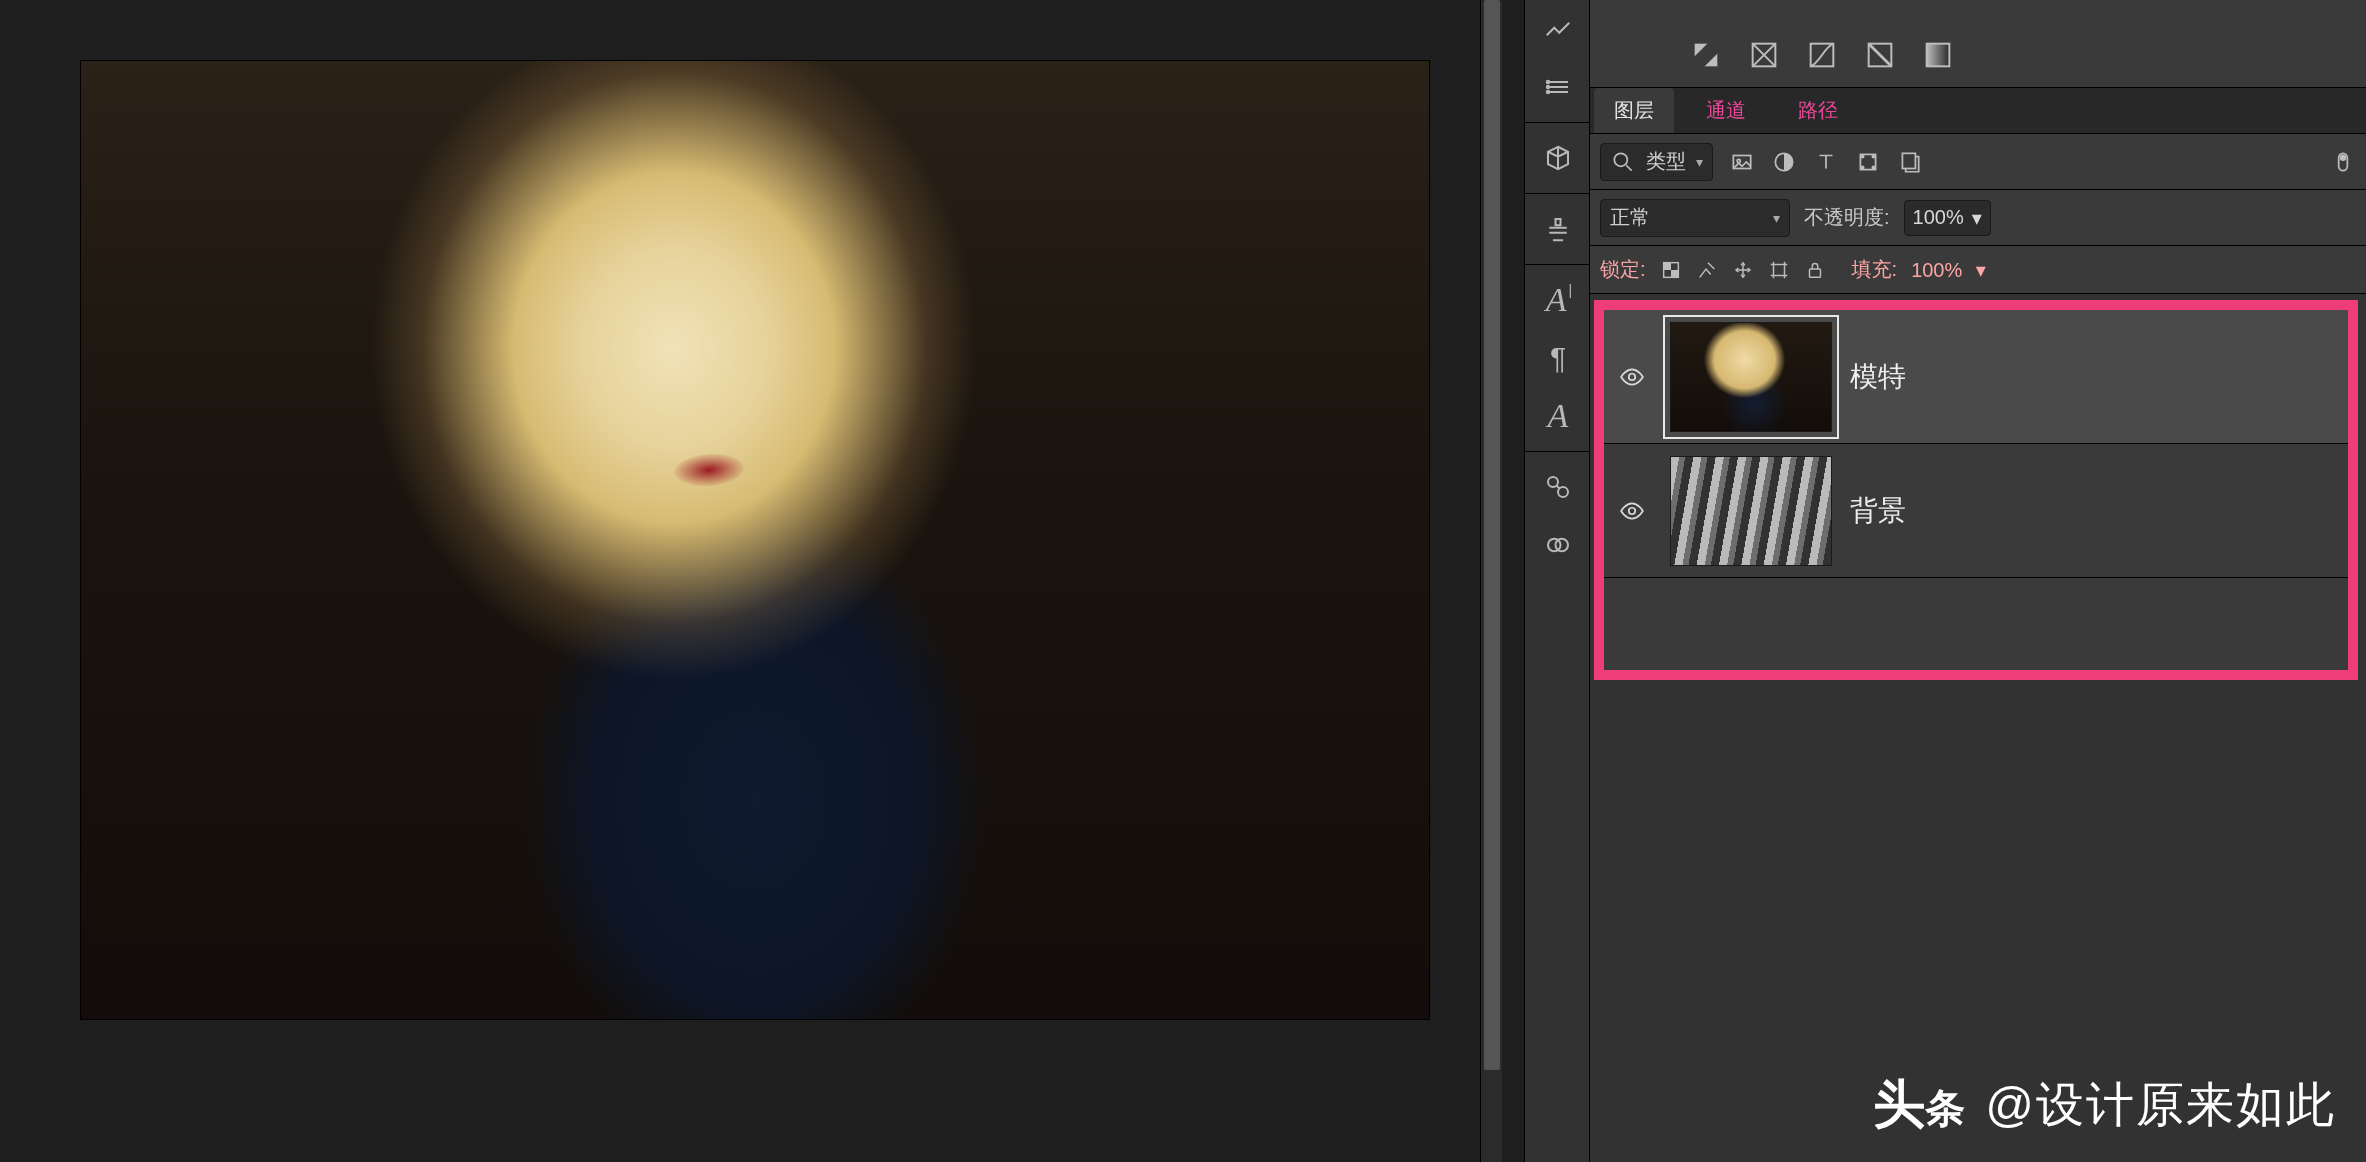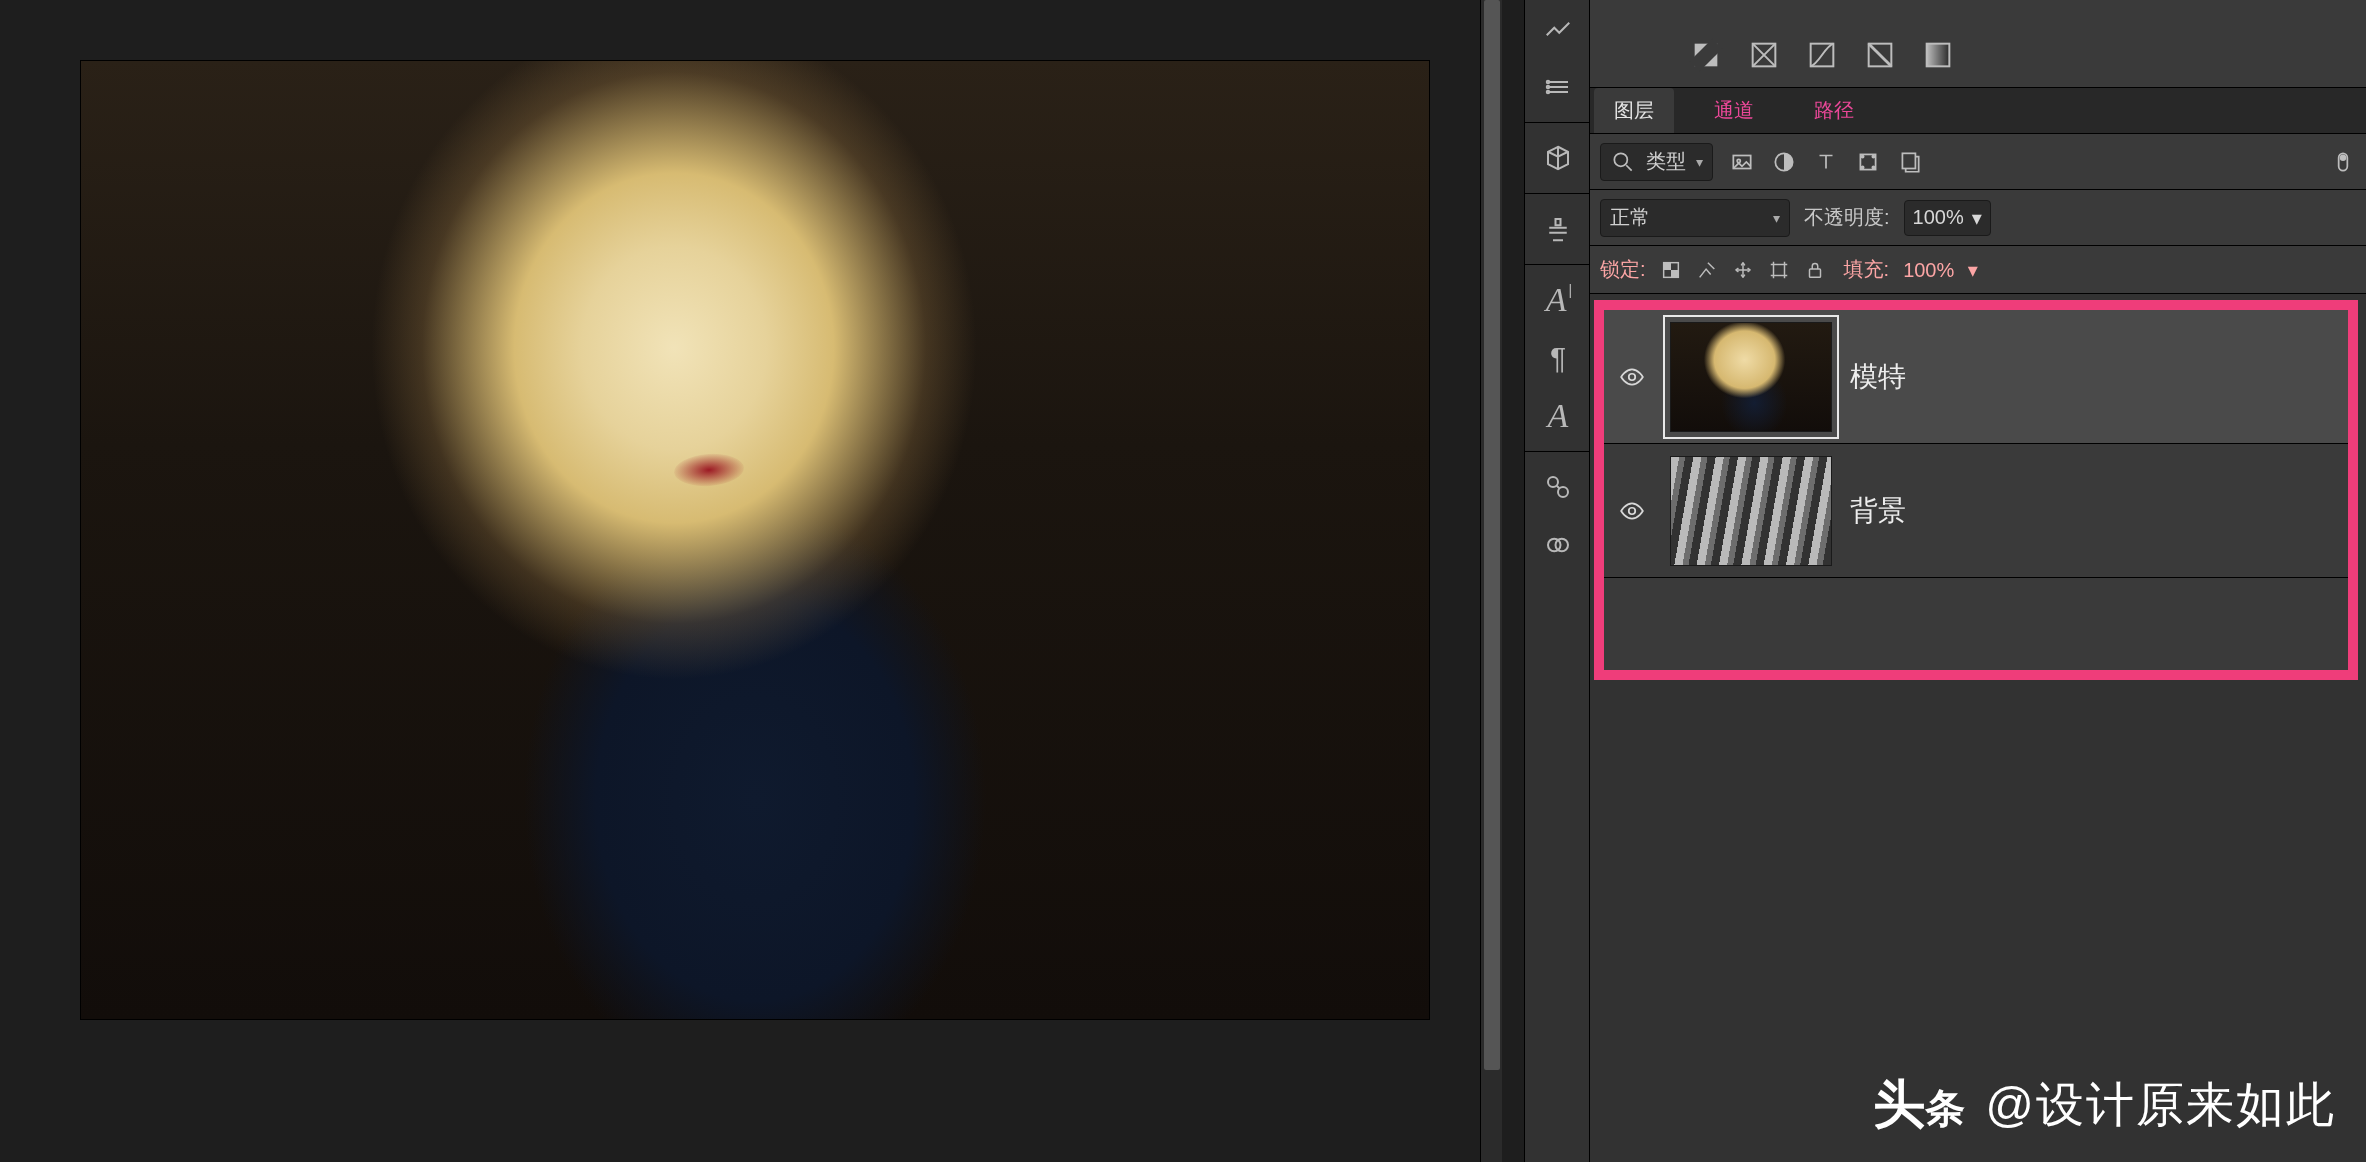--- a/index.html
+++ b/index.html
@@ -106,21 +106,21 @@
     width: 776px; height: 1074px;
     background: #323232;
   }
 
   
   .tabs {
     display: flex; align-items: stretch;
     height: 46px;
     background: #282828;
     border-bottom: 1px solid #000;
-    padding-left: 4px; gap: 20px;
+    padding-left: 4px; gap: 12px;
   }
   .tab {
     padding: 0 20px;
     display:flex;align-items:center;
     color: #ec4899; font-size: 20px;
     border-radius: 4px 4px 0 0;
   }
   .tab.active {
     background: #3a3a3a;
     color: #e6e6e6;
@@ -449,21 +449,21 @@
           <rect x="6" y="6" width="12" height="12"></rect>
           <path d="M6 3v3M18 3v3M6 21v-3M18 21v-3M3 6h3M3 18h3M21 6h-3M21 18h-3"></path>
         </svg>
       </div>
     <div class="mi">
         <svg viewBox="0 0 24 24">
           <rect x="6" y="11" width="12" height="9" rx="1"></rect>
           <path d="M9 11V8a3 3 0 016 0v3"></path>
         </svg>
       </div>
-    <span style="margin-left:4px">填充:</span>
+    <span style="margin-left:12px">填充:</span>
     <div class="num">
       <span>100%</span>
       <span class="chev" style="margin-left:8px">▾</span>
     </div>
   </div>
 
   <div class="layers-wrap">
 
     <div class="layer selected">
       <div class="vis">

